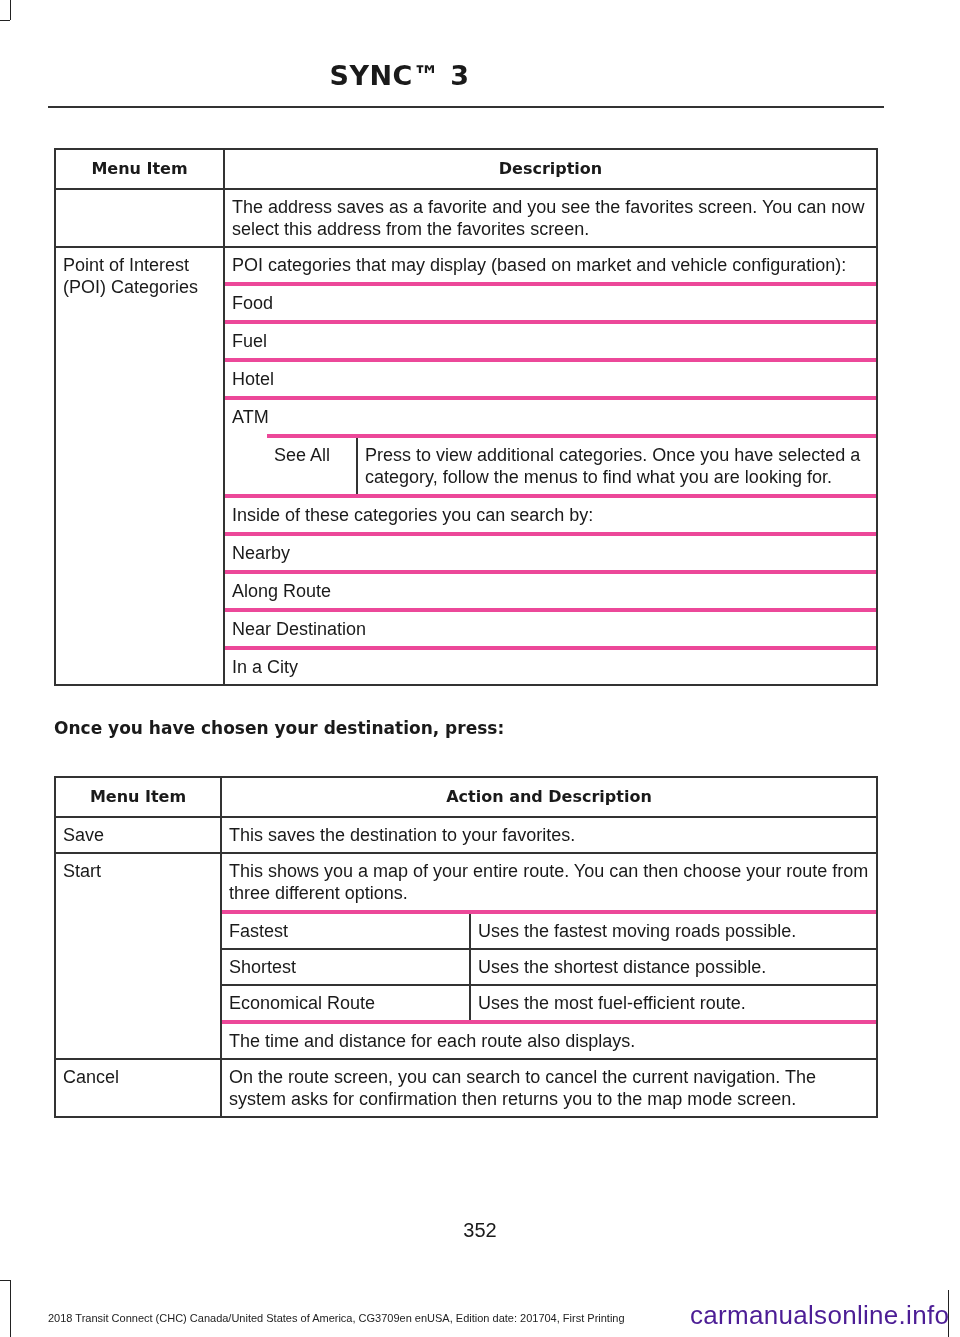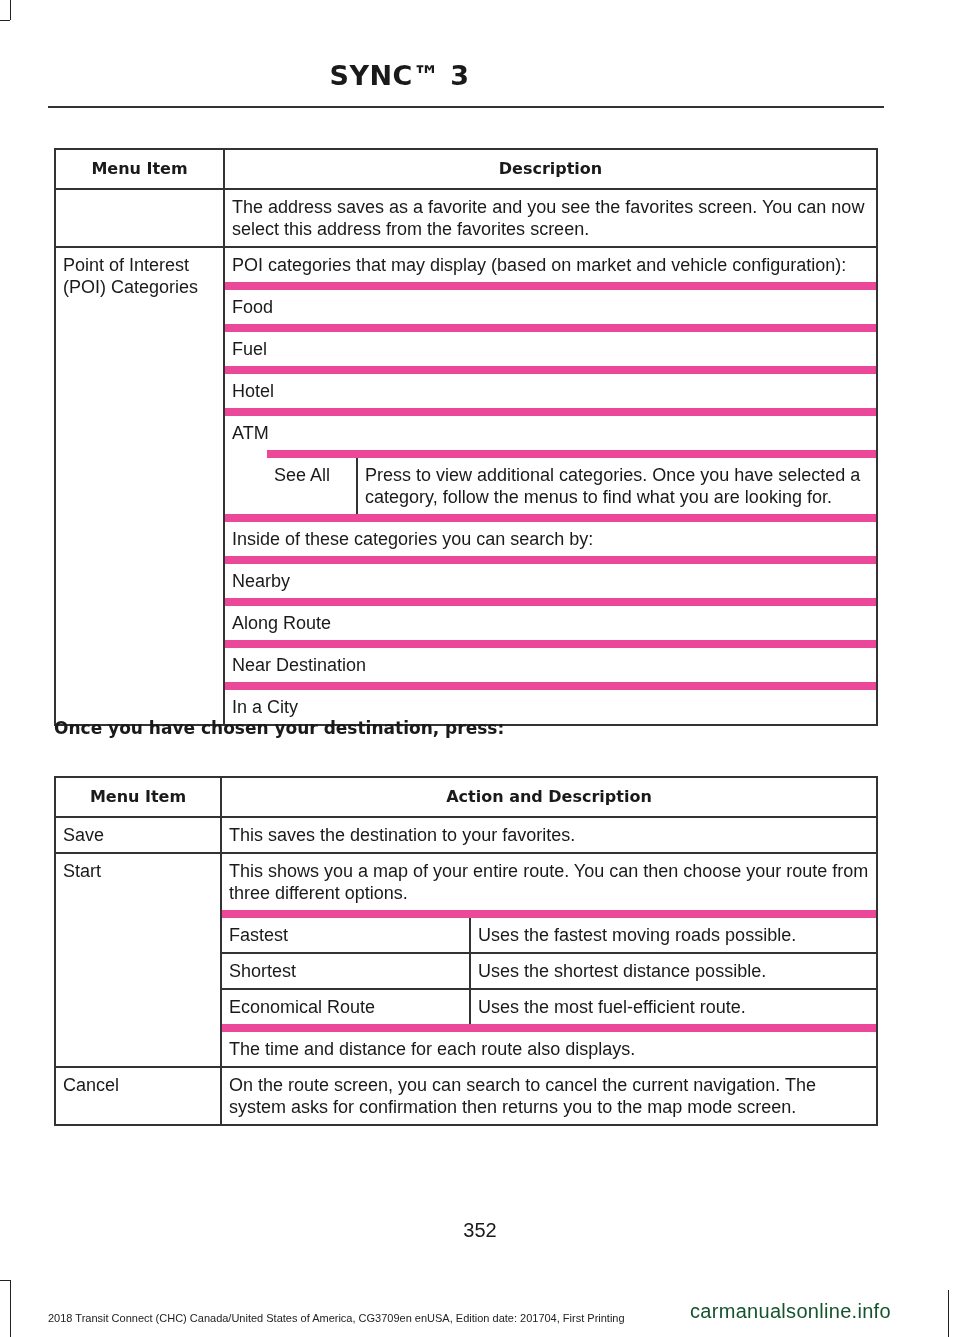--- a/index.html
+++ b/index.html
@@ -22,34 +22,34 @@
     table.doc { position: absolute; border-collapse: collapse; font-size: 18px; line-height: 22px; }
     table.doc td, table.doc th { border: 2px solid #333; vertical-align: top; padding: 6px 7px 6px 7px; }
     table.doc th { font-family: "DejaVu Sans", sans-serif; font-weight: bold; font-size: 16px; text-align: center; padding: 8px 7px; }
 
     #t1 { top: 148px; left: 54px; width: 824px; }
     #t1 .c1 { width: 169px; }
     .inner { border-collapse: collapse; width: 100%; font-size: 18px; line-height: 22px; }
     .inner td { border: 2px solid #333; vertical-align: top; padding: 6px 7px; }
 
     td.nopad { padding: 0 !important; }
-    .sub-row { border-top: 8px solid #ec4899; padding: 6px 7px; }
+    .sub-row { border-top: 4px solid #ec4899; padding: 6px 7px; }
     .sub-row:first-child { border-top: none; }
 
     .section-heading {
       position: absolute; top: 718px; left: 54px;
       font-family: "DejaVu Sans", sans-serif; font-weight: bold; font-size: 17px;
     }
 
     #t2 { top: 776px; left: 54px; width: 824px; }
     #t2 .c1 { width: 166px; }
 
     .page-number { position: absolute; top: 1219px; left: 0; width: 960px; text-align: center; font-size: 20px; }
     .footer-text { position: absolute; top: 1312px; left: 48px; font-size: 11px; color: #222; }
-    .watermark { position: absolute; top: 1300px; left: 690px; font-size: 20px; color: #14532d; letter-spacing: 0.3px; }
+    .watermark { position: absolute; top: 1300px; left: 690px; font-size: 26px; color: #4c1d95; letter-spacing: 0.3px; }
   </style>
 </head>
 <body>
 
 <div class="crop-mark cm-tl-v"></div>
 <div class="crop-mark cm-tl-h"></div>
 <div class="crop-mark cm-bl-v"></div>
 <div class="crop-mark cm-bl-h"></div>
 <div class="crop-mark cm-br-v"></div>
 

